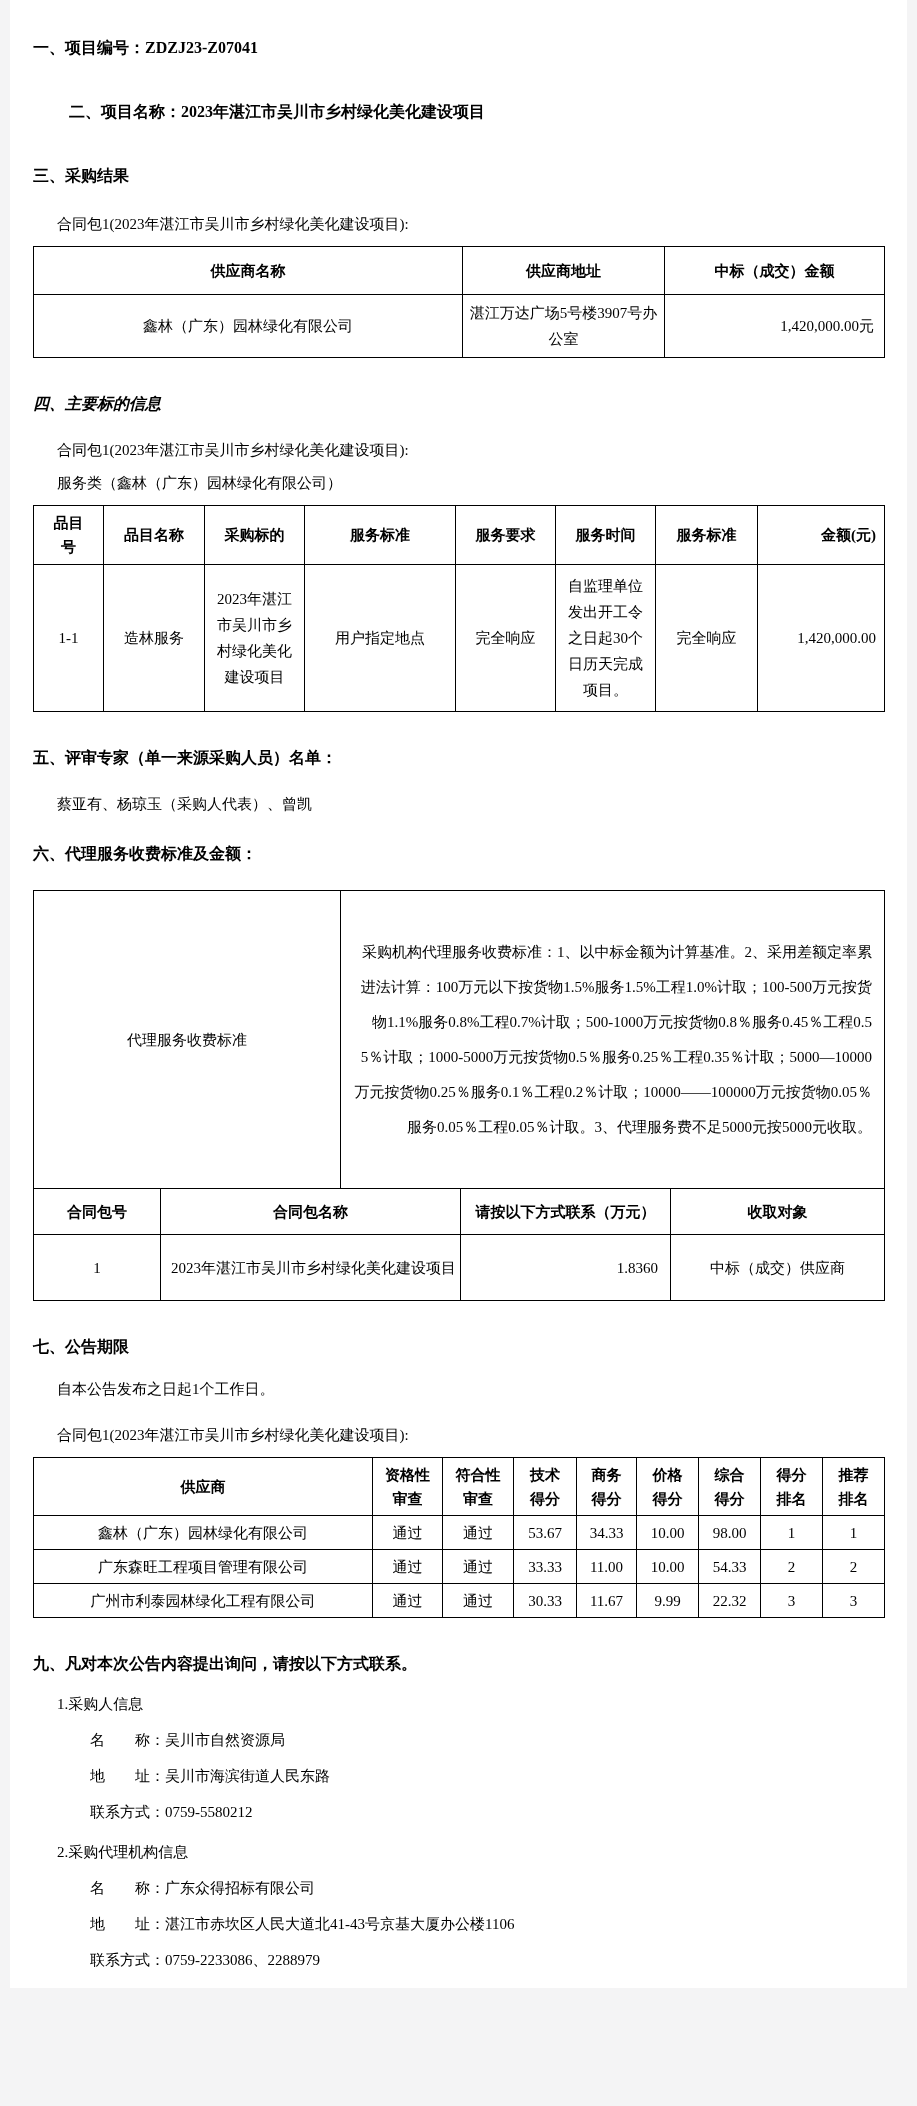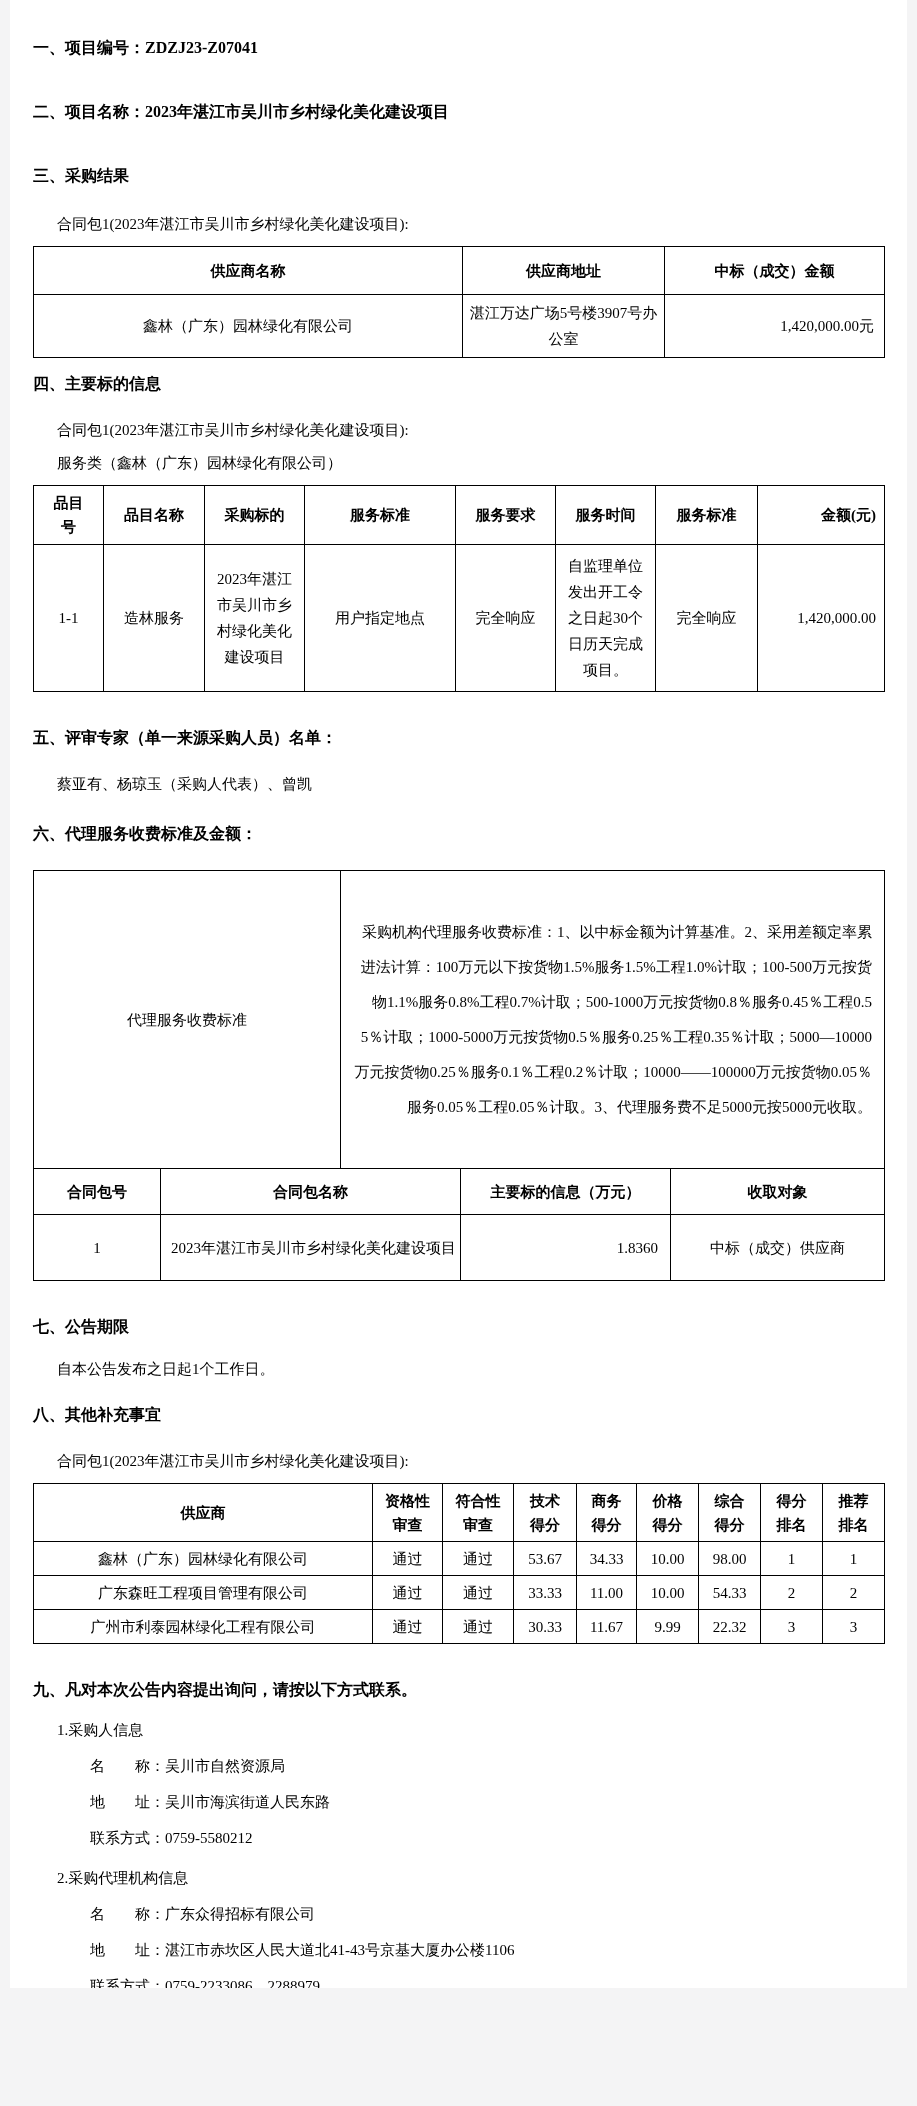--- a/index.html
+++ b/index.html
@@ -19,25 +19,25 @@
   table { border-collapse:collapse; width:851px; table-layout:fixed; }
   th, td {
     border:1px solid #000; font-size:15px; text-align:center;
     vertical-align:middle; padding:5px 4px; line-height:26px;
     word-break:break-all;
   }
   th { font-weight:bold; white-space:pre-line; }
 
   
   #h1 { margin-top:2px; }
-  #h2 { margin-top:44px; }
+  #h2 { margin-top:44px;margin-left:36px; }
   #h3 { margin-top:44px; }
   #s3-note { margin-top:28px; }
   #t1 { margin-top:12px; }
-  #h4 { margin-top:16px; }
+  #h4 { margin-top:36px;font-style:italic; }
   #s4-note1 { margin-top:26px; }
   #s4-note2 { margin-top:13px; }
   #t2 { margin-top:12px; }
   #h5 { margin-top:36px; }
   #s5-note { margin-top:26px; }
   #h6 { margin-top:30px; }
   #t3 { margin-top:26px; }
   #h7 { margin-top:36px; }
   #s7-note { margin-top:22px; }
   #h8 { margin-top:26px; }
@@ -165,36 +165,35 @@
         <col style="width:214px">
     </colgroup>
     <tbody>
       <tr>
         <td class="fee-label" colspan="2">代理服务收费标准</td>
         <td class="fee-text" colspan="3">采购机构代理服务收费标准：1、以中标金额为计算基准。2、采用差额定率累进法计算：100万元以下按货物1.5%服务1.5%工程1.0%计取；100-500万元按货物1.1%服务0.8%工程0.7%计取；500-1000万元按货物0.8％服务0.45％工程0.55％计取；1000-5000万元按货物0.5％服务0.25％工程0.35％计取；5000—10000万元按货物0.25％服务0.1％工程0.2％计取；10000——100000万元按货物0.05％服务0.05％工程0.05％计取。3、代理服务费不足5000元按5000元收取。</td>
       </tr>
       <tr>
         <th>合同包号</th>
         <th colspan="2">合同包名称</th>
-        <th>主要标的信息（万元）</th>
+        <th>请按以下方式联系（万元）</th>
         <th>收取对象</th>
       </tr>
       <tr>
         <td>1</td>
         <td class="cell-pkgname" colspan="2">2023年湛江市吴川市乡村绿化美化建设项目</td>
         <td class="cell-feeamount">1.8360</td>
         <td>中标（成交）供应商</td>
       </tr>
     </tbody>
   </table>
 
   <div class="sec-heading" id="h7">七、公告期限</div>
   <div class="note" id="s7-note">自本公告发布之日起1个工作日。</div>
 
-  <div class="sec-heading" id="h8">八、其他补充事宜</div>
   <div class="note" id="s8-note">合同包1(2023年湛江市吴川市乡村绿化美化建设项目):</div>
 
   <table id="t4">
     <colgroup>
       <col style="width:339px">
         <col style="width:70px">
         <col style="width:71px">
         <col style="width:63px">
       <col style="width:60px">
         <col style="width:62px">

